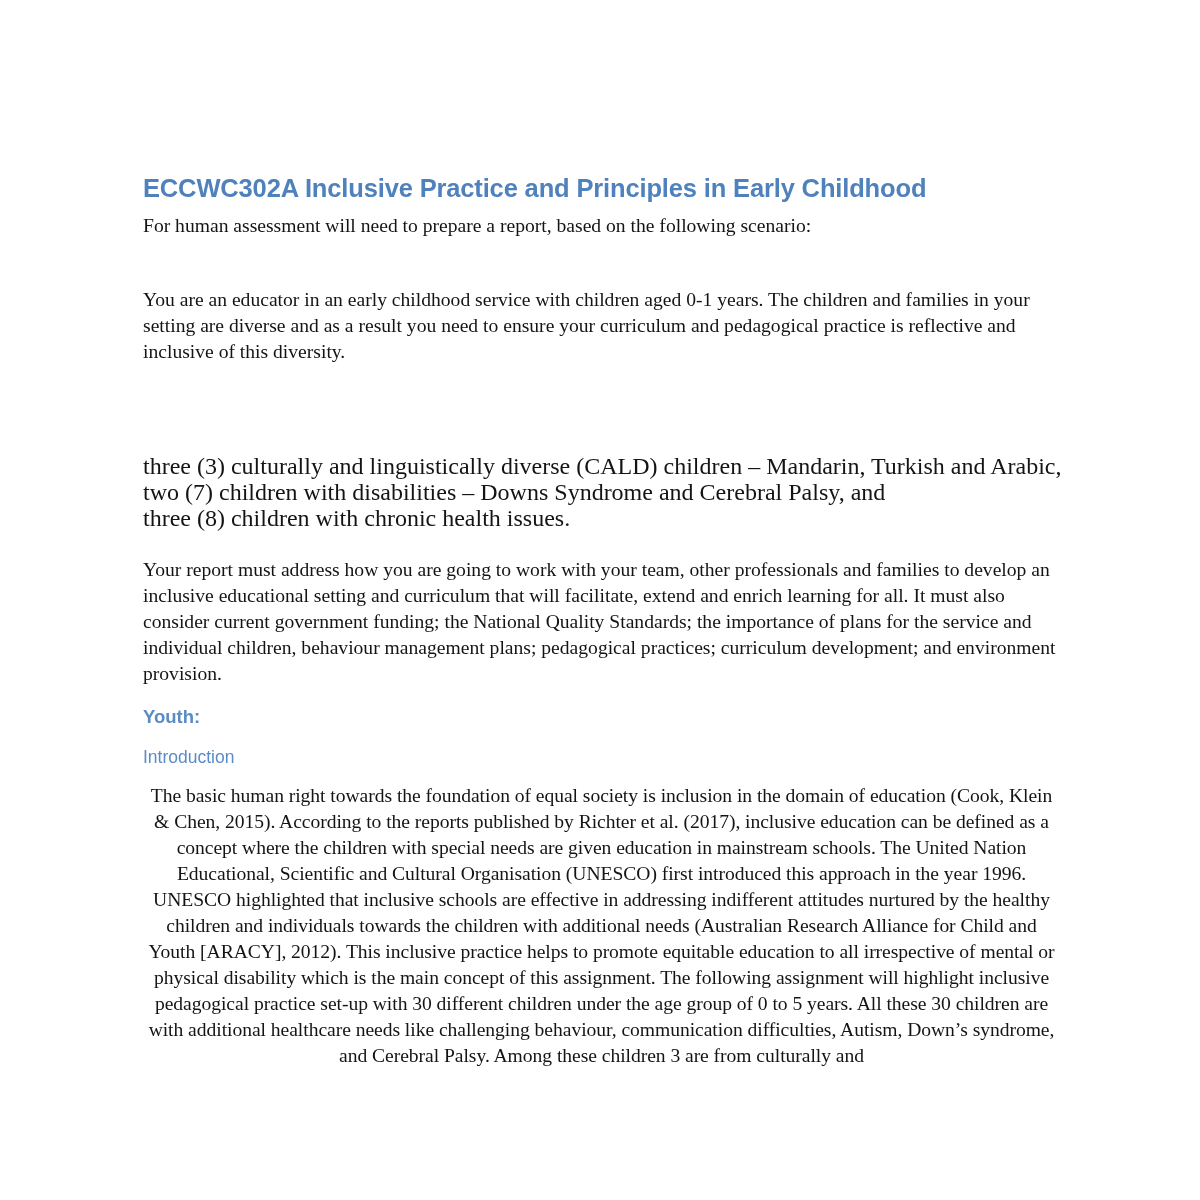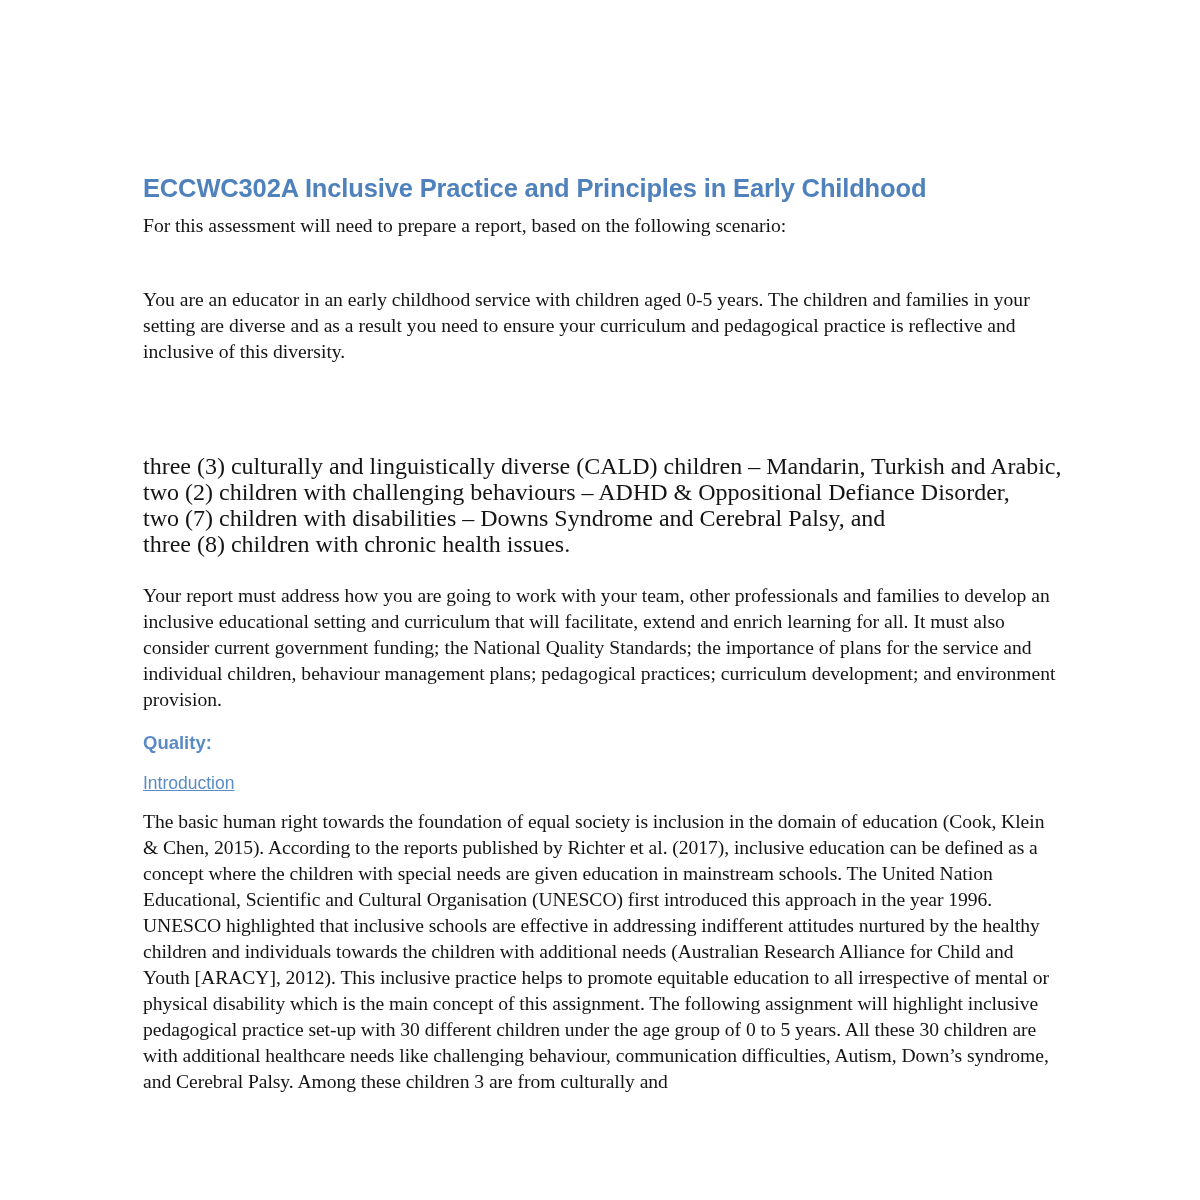--- a/index.html
+++ b/index.html
@@ -54,35 +54,35 @@
     margin: 18px 0 0 0;
   }
 
   .heading3 {
     font-family: "Liberation Sans", "DejaVu Sans", sans-serif;
     font-size: 17.5px;
     font-weight: normal;
     color: #5b8bc4;
     line-height: 24px;
     margin: 16px 0 0 0;
-    text-decoration: underline;
   }
 
   
   .para {
     font-family: "Liberation Serif", "DejaVu Serif", serif;
     font-size: 19.6px;
     line-height: 26px;
     color: #141414;
     margin: 0;
     text-align: left;
   }
 
   .para.tight {
     letter-spacing: -0.05px;
+    text-align: center;
   }
 
   .spacer-lg { height: 48px; }
   .spacer-md { height: 26px; }
   .spacer-sm { height: 14px; }
 
   .needs-list {
     list-style: none;
     margin: 0;
     padding: 0;
@@ -100,43 +100,42 @@
   }
 </style>
 </head>
 <body>
 
 <div class="page">
   <div class="content">
 
     <h1 class="doc-title">ECCWC302A Inclusive Practice and Principles in Early Childhood</h1>
 
-    <p class="para">For this assessment will need to prepare a report, based on the following scenario:</p>
+    <p class="para">For human assessment will need to prepare a report, based on the following scenario:</p>
 
     <div class="spacer-lg"></div>
 
-    <p class="para">You are an educator in an early childhood service with children aged 0-5 years. The children and families in your setting are diverse and as a result you need to ensure your curriculum and pedagogical practice is reflective and inclusive of this diversity.</p>
+    <p class="para">You are an educator in an early childhood service with children aged 0-1 years. The children and families in your setting are diverse and as a result you need to ensure your curriculum and pedagogical practice is reflective and inclusive of this diversity.</p>
 
     <div class="spacer-md"></div>
 
 
     <div class="spacer-lg"></div>
     <div class="spacer-sm"></div>
 
     <ul class="needs-list">
       <li>three (3) culturally and linguistically diverse (CALD) children – Mandarin, Turkish and Arabic,</li>
-      <li>two (2) children with challenging behaviours – ADHD &amp; Oppositional Defiance Disorder,</li>
       <li>two (7) children with disabilities – Downs Syndrome and Cerebral Palsy, and</li>
       <li>three (8) children with chronic health issues.</li>
     </ul>
 
     <div class="spacer-md"></div>
 
     <p class="para">Your report must address how you are going to work with your team, other professionals and families to develop an inclusive educational setting and curriculum that will facilitate, extend and enrich learning for all. It must also consider current government funding; the National Quality Standards; the importance of plans for the service and individual children, behaviour management plans; pedagogical practices; curriculum development; and environment provision.</p>
 
-    <h2 class="heading2">Quality:</h2>
+    <h2 class="heading2">Youth:</h2>
 
     <h3 class="heading3">Introduction</h3>
 
     <p class="para intro-body tight">The basic human right towards the foundation of equal society is inclusion in the domain of education (Cook, Klein &amp; Chen, 2015). According to the reports published by Richter et al. (2017), inclusive education can be defined as a concept where the children with special needs are given education in mainstream schools. The United Nation Educational, Scientific and Cultural Organisation (UNESCO) first introduced this approach in the year 1996. UNESCO highlighted that inclusive schools are effective in addressing indifferent attitudes nurtured by the healthy children and individuals towards the children with additional needs (Australian Research Alliance for Child and Youth [ARACY], 2012). This inclusive practice helps to promote equitable education to all irrespective of mental or physical disability which is the main concept of this assignment. The following assignment will highlight inclusive pedagogical practice set-up with 30 different children under the age group of 0 to 5 years. All these 30 children are with additional healthcare needs like challenging behaviour, communication difficulties, Autism, Down’s syndrome, and Cerebral Palsy. Among these children 3 are from culturally and</p>
 
   </div>
 </div>
 
 </body></html>

